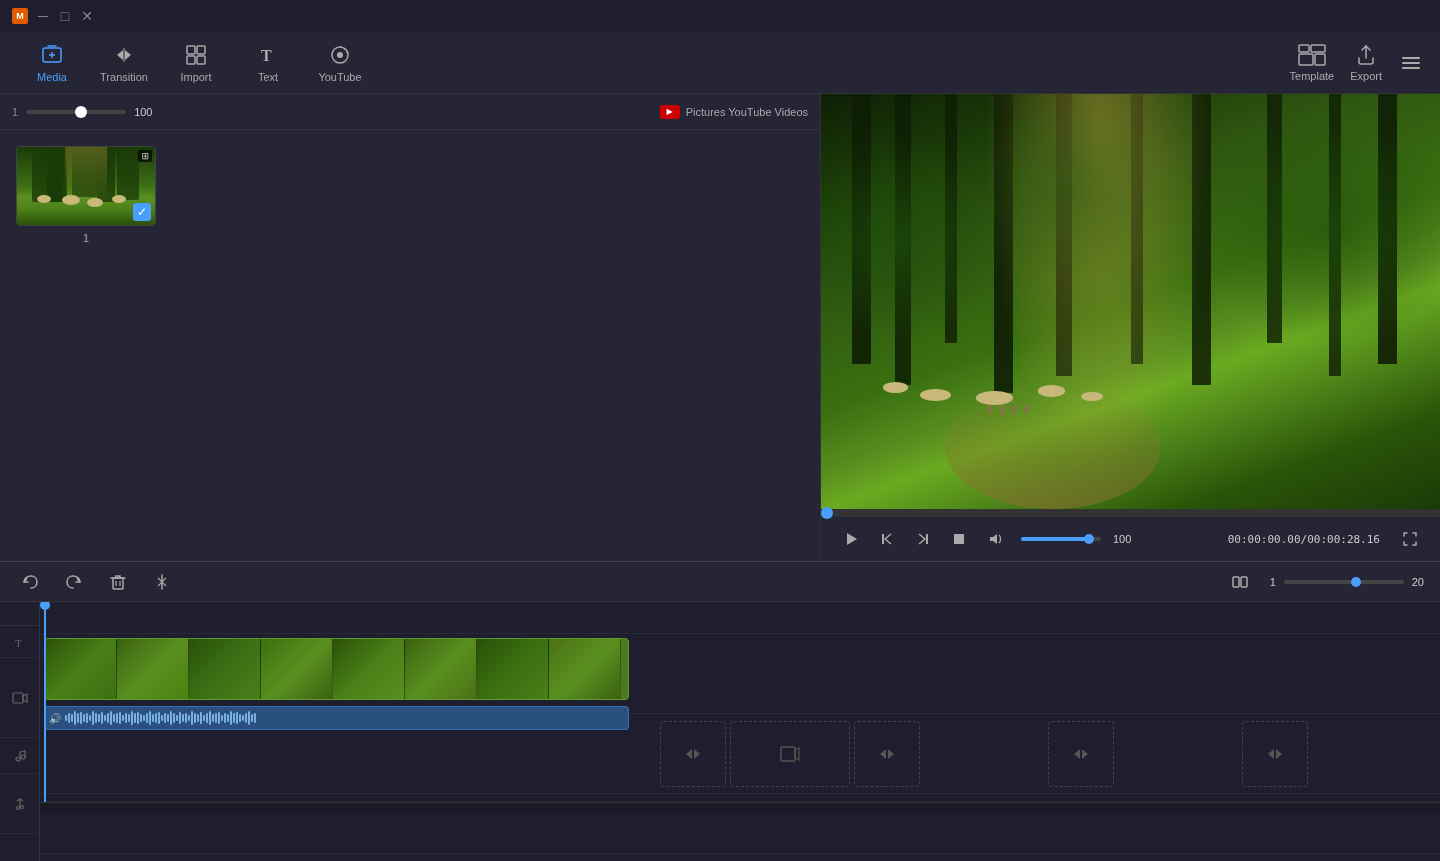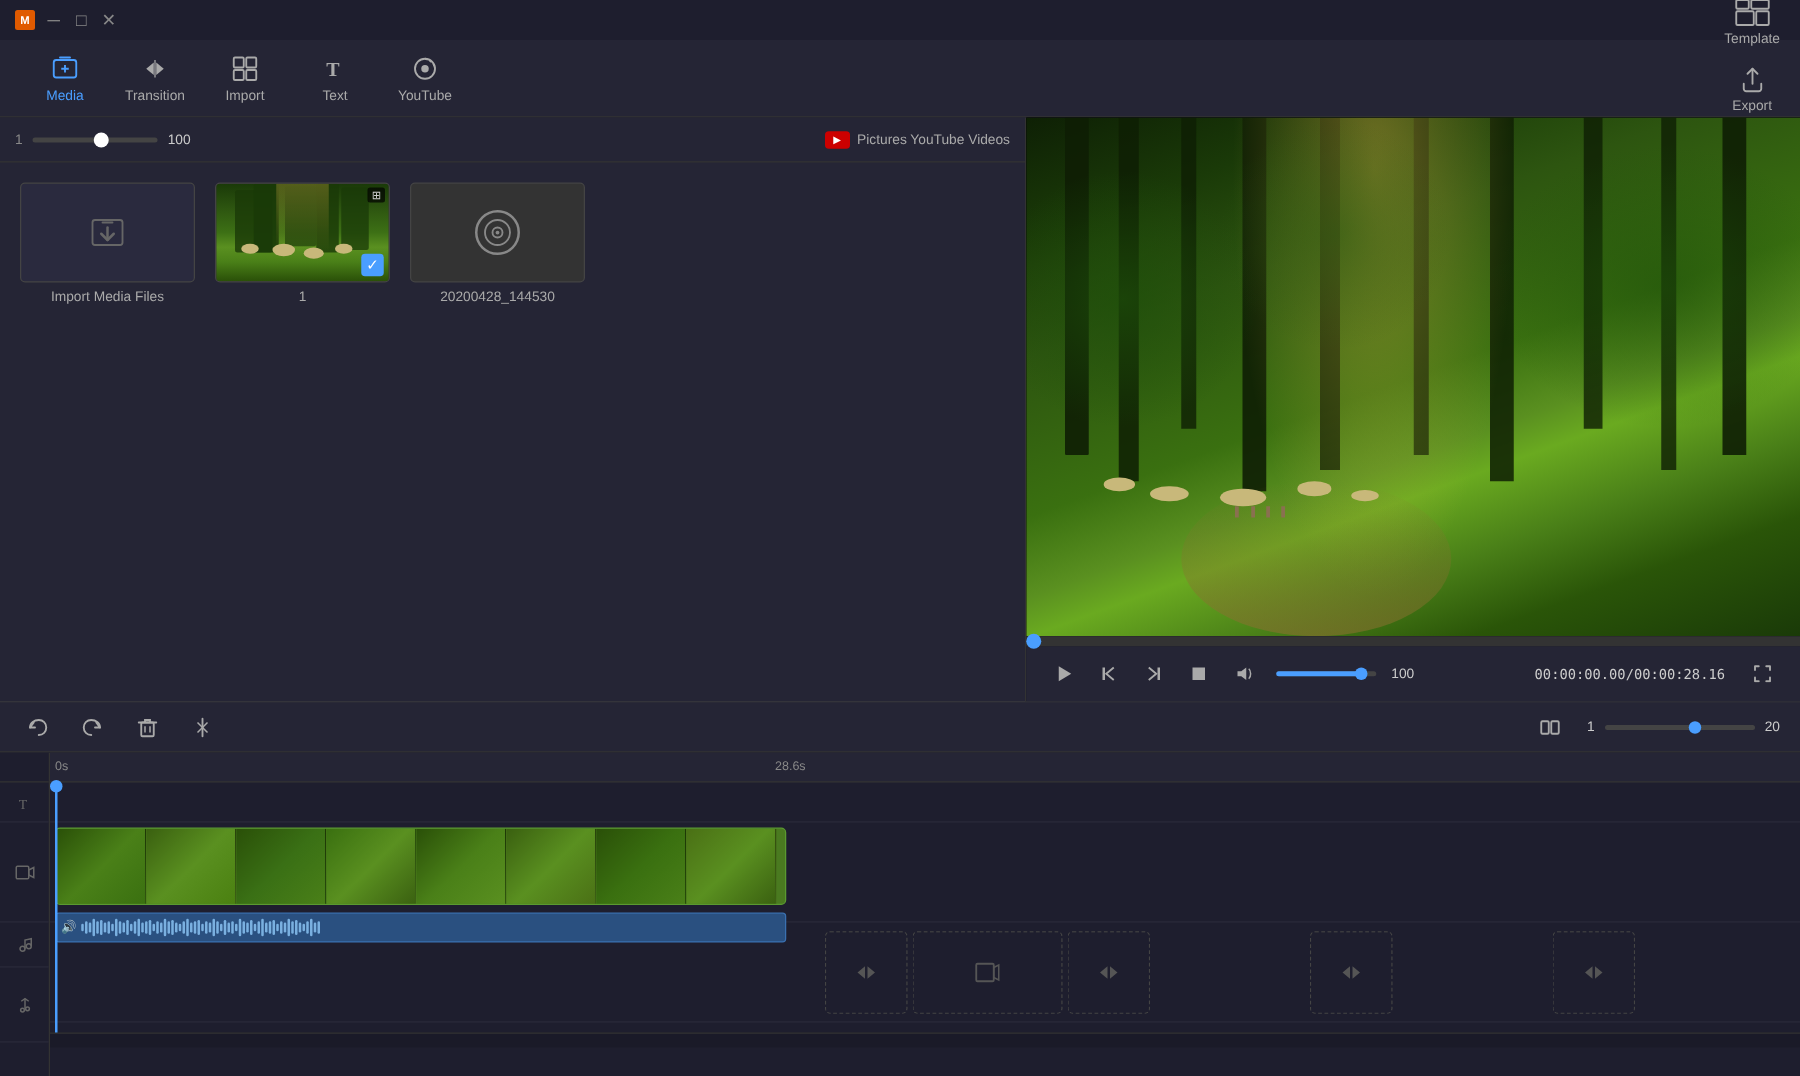--- a/index.html
+++ b/index.html
@@ -84,21 +84,20 @@
       display: flex;
       align-items: center;
       justify-content: center;
       font-size: 18px;
     }
     .toolbar-spacer { flex: 1; }
     .toolbar-right {
       display: flex;
       align-items: center;
       gap: 16px;
-      flex-direction: column;
     }
     .toolbar-right-item {
       display: flex;
       flex-direction: column;
       align-items: center;
       gap: 4px;
       cursor: pointer;
       color: #aaa;
       font-size: 11px;
     }
@@ -673,31 +672,20 @@
       </div>
       <span class="zoom-value">100</span>
       <div class="download-yt">
         <div class="yt-icon">▶</div>
         <span>Pictures YouTube Videos</span>
       </div>
     </div>
 
     <div id="media-content">
 
-      <div class="media-item">
-        <div class="media-thumb import-thumb">
-          <svg width="32" height="32" viewBox="0 0 32 32" fill="none">
-            <rect x="4" y="6" width="24" height="20" rx="2" stroke="#666" stroke-width="1.5" fill="none"></rect>
-            <path d="M16 12 L16 22" stroke="#666" stroke-width="2" stroke-linecap="round"></path>
-            <path d="M11 17 L16 22 L21 17" stroke="#666" stroke-width="2" stroke-linecap="round" stroke-linejoin="round"></path>
-            <path d="M12 8 L20 8" stroke="#666" stroke-width="1.5" stroke-linecap="round"></path>
-          </svg>
-        </div>
-        <span class="media-thumb-label">Import Media Files</span>
-      </div>
 
       <div class="media-item">
         <div class="media-thumb">
 
           <div style="width:100%;height:100%;background:linear-gradient(to bottom, #1a3a08 0%, #2d5510 25%, #3d7015 50%, #5a9020 65%, #4a8018 80%, #2a5008 100%);position:relative;overflow:hidden;">
             <div style="position:absolute;top:5px;left:15px;width:30px;height:50px;background:#1a3a08;border-radius:2px;opacity:0.8;"></div>
             <div style="position:absolute;top:0;left:30px;width:20px;height:55px;background:#1a3a08;border-radius:2px;opacity:0.9;"></div>
             <div style="position:absolute;top:2px;left:55px;width:25px;height:48px;background:#1a3a08;border-radius:2px;opacity:0.7;"></div>
             <div style="position:absolute;top:0;left:80px;width:18px;height:55px;background:#1a3a08;border-radius:2px;opacity:0.8;"></div>
             <div style="position:absolute;top:3px;left:100px;width:22px;height:50px;background:#1a3a08;border-radius:2px;opacity:0.75;"></div>
@@ -708,32 +696,20 @@
             <div style="position:absolute;bottom:20px;left:45px;width:18px;height:10px;background:#c8b87a;border-radius:50%;"></div>
             <div style="position:absolute;bottom:18px;left:70px;width:16px;height:9px;background:#c8b87a;border-radius:50%;"></div>
             <div style="position:absolute;bottom:22px;left:95px;width:14px;height:8px;background:#c8b87a;border-radius:50%;"></div>
           </div>
           <div class="media-corner-badge">⊞</div>
           <div class="media-check">✓</div>
         </div>
         <span class="media-thumb-label">1</span>
       </div>
 
-      <div class="media-item">
-        <div class="media-thumb">
-          <div class="audio-icon">
-            <svg width="24" height="24" viewBox="0 0 24 24" fill="none">
-              <circle cx="12" cy="12" r="10" stroke="#888" stroke-width="1.5" fill="none"></circle>
-              <circle cx="12" cy="12" r="4" stroke="#888" stroke-width="1.5" fill="none"></circle>
-              <circle cx="12" cy="12" r="1.5" fill="#888"></circle>
-            </svg>
-          </div>
-        </div>
-        <span class="media-thumb-label">20200428_144530</span>
-      </div>
     </div>
   </div>
 
   <div id="preview-panel">
 
     <div id="preview-video">
       <div class="preview-forest" style="width:100%;height:100%;background:linear-gradient(160deg,#0e2005 0%,#1a3a08 15%,#2d5510 30%,#3a7010 50%,#5a9020 60%,#6aaa20 65%,#4a8018 75%,#2a5508 85%,#1a3a08 100%);position:relative;overflow:hidden;">
 
         <div style="position:absolute;top:0;left:5%;width:3%;height:65%;background:#0e1e04;border-radius:1px;opacity:0.9;"></div>
         <div style="position:absolute;top:0;left:12%;width:2.5%;height:70%;background:#0e1e04;opacity:0.85;"></div>
@@ -900,24 +876,20 @@
           <path d="M7 2 L7 10" stroke="#666" stroke-width="1.2"></path>
           <path d="M4 4 L7 2 L10 4" stroke="#666" stroke-width="1.2" fill="none"></path>
           <circle cx="5" cy="11" r="1.5" stroke="#666" stroke-width="1.2" fill="none"></circle>
           <circle cx="9" cy="10" r="1.5" stroke="#666" stroke-width="1.2" fill="none"></circle>
         </svg>
       </div>
     </div>
 
     <div id="timeline-tracks-right">
 
-      <div id="time-ruler" style="position:relative;">
-        <span class="ruler-mark" style="left:4px;">0s</span>
-        <span class="ruler-mark" style="left:580px;">28.6s</span>
-      </div>
 
       <div id="tracks-body" style="position:relative;">
 
         <div class="playhead" style="left:4px;">
           <div class="playhead-dot"></div>
         </div>
 
         <div class="track-row track-row-text" style="height:32px;"></div>
 
         <div class="track-row" style="height:80px;">

